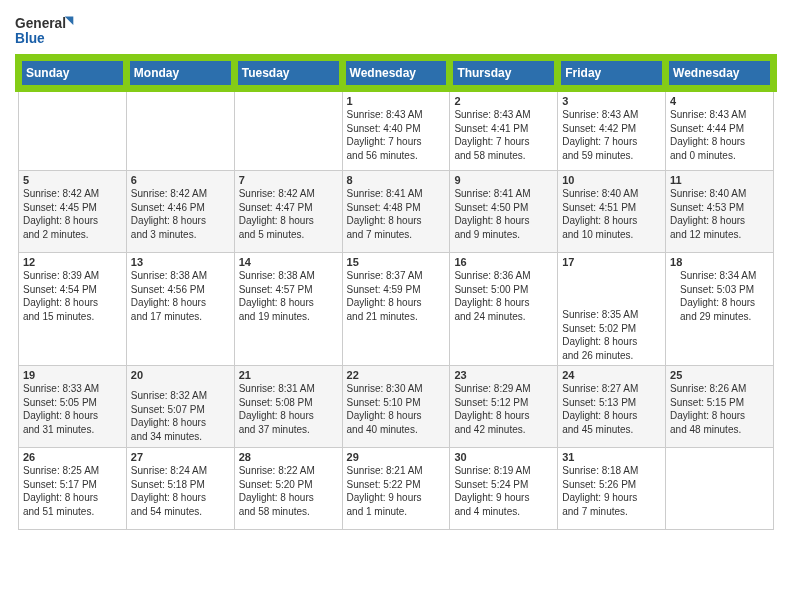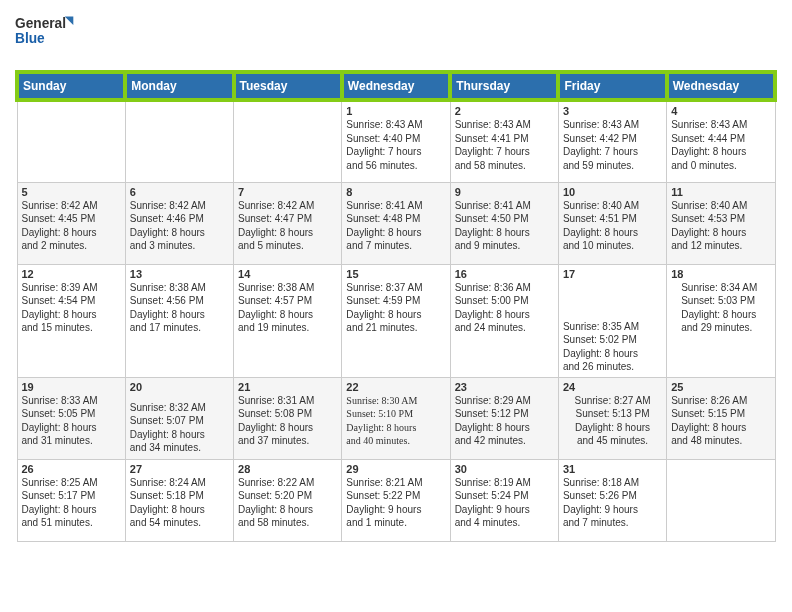--- a/index.html
+++ b/index.html
@@ -11,21 +11,21 @@
       overflow: hidden;
     }
     .container {
       width: 792px;
       padding: 10px 15px 8px 15px;
     }
     .header-row {
       display: flex;
       align-items: flex-start;
       justify-content: space-between;
-      margin-bottom: 18px;
+      margin-bottom: 2px;
     }
     .logo {
       display: flex;
       align-items: center;
       gap: 4px;
     }
     .title-block {
       text-align: right;
     }
     .cal-title {
@@ -42,21 +42,21 @@
       border-collapse: collapse;
       table-layout: fixed;
     }
     thead tr th {
       background-color: #2c6fad;
       color: #fff;
       font-size: 12px;
       font-weight: bold;
       padding: 5px 4px;
       text-align: left;
-      border: 4px solid #84cc16;
+      border: 7px solid #84cc16;
     }
     tbody tr td {
       border: 1px solid #ccc;
       vertical-align: top;
       padding: 3px 4px;
       font-size: 9.5px;
       color: #333;
       height: 82px;
       background: #fff;
     }
@@ -263,35 +263,35 @@
           </td>
           <td>
             <span class="day-num">21</span>
             <div class="cell-text" style="white-space: pre-line;">Sunrise: 8:31 AM
 Sunset: 5:08 PM
 Daylight: 8 hours
 and 37 minutes.</div>
           </td>
           <td>
             <span class="day-num">22</span>
-            <div class="cell-text" style="white-space: pre-line; font-family: Liberation Serif, serif;">Sunrise: 8:30 AM
+            <div class="cell-text" style="white-space: pre-line;">Sunrise: 8:30 AM
 Sunset: 5:10 PM
 Daylight: 8 hours
 and 40 minutes.</div>
           </td>
           <td>
             <span class="day-num">23</span>
             <div class="cell-text" style="white-space: pre-line;">Sunrise: 8:29 AM
 Sunset: 5:12 PM
 Daylight: 8 hours
 and 42 minutes.</div>
           </td>
           <td>
             <span class="day-num">24</span>
-            <div class="cell-text" style="white-space: pre-line; text-align: center;">Sunrise: 8:27 AM
+            <div class="cell-text" style="white-space: pre-line;">Sunrise: 8:27 AM
 Sunset: 5:13 PM
 Daylight: 8 hours
 and 45 minutes.</div>
           </td>
           <td>
             <span class="day-num">25</span>
             <div class="cell-text" style="white-space: pre-line;">Sunrise: 8:26 AM
 Sunset: 5:15 PM
 Daylight: 8 hours
 and 48 minutes.</div>

